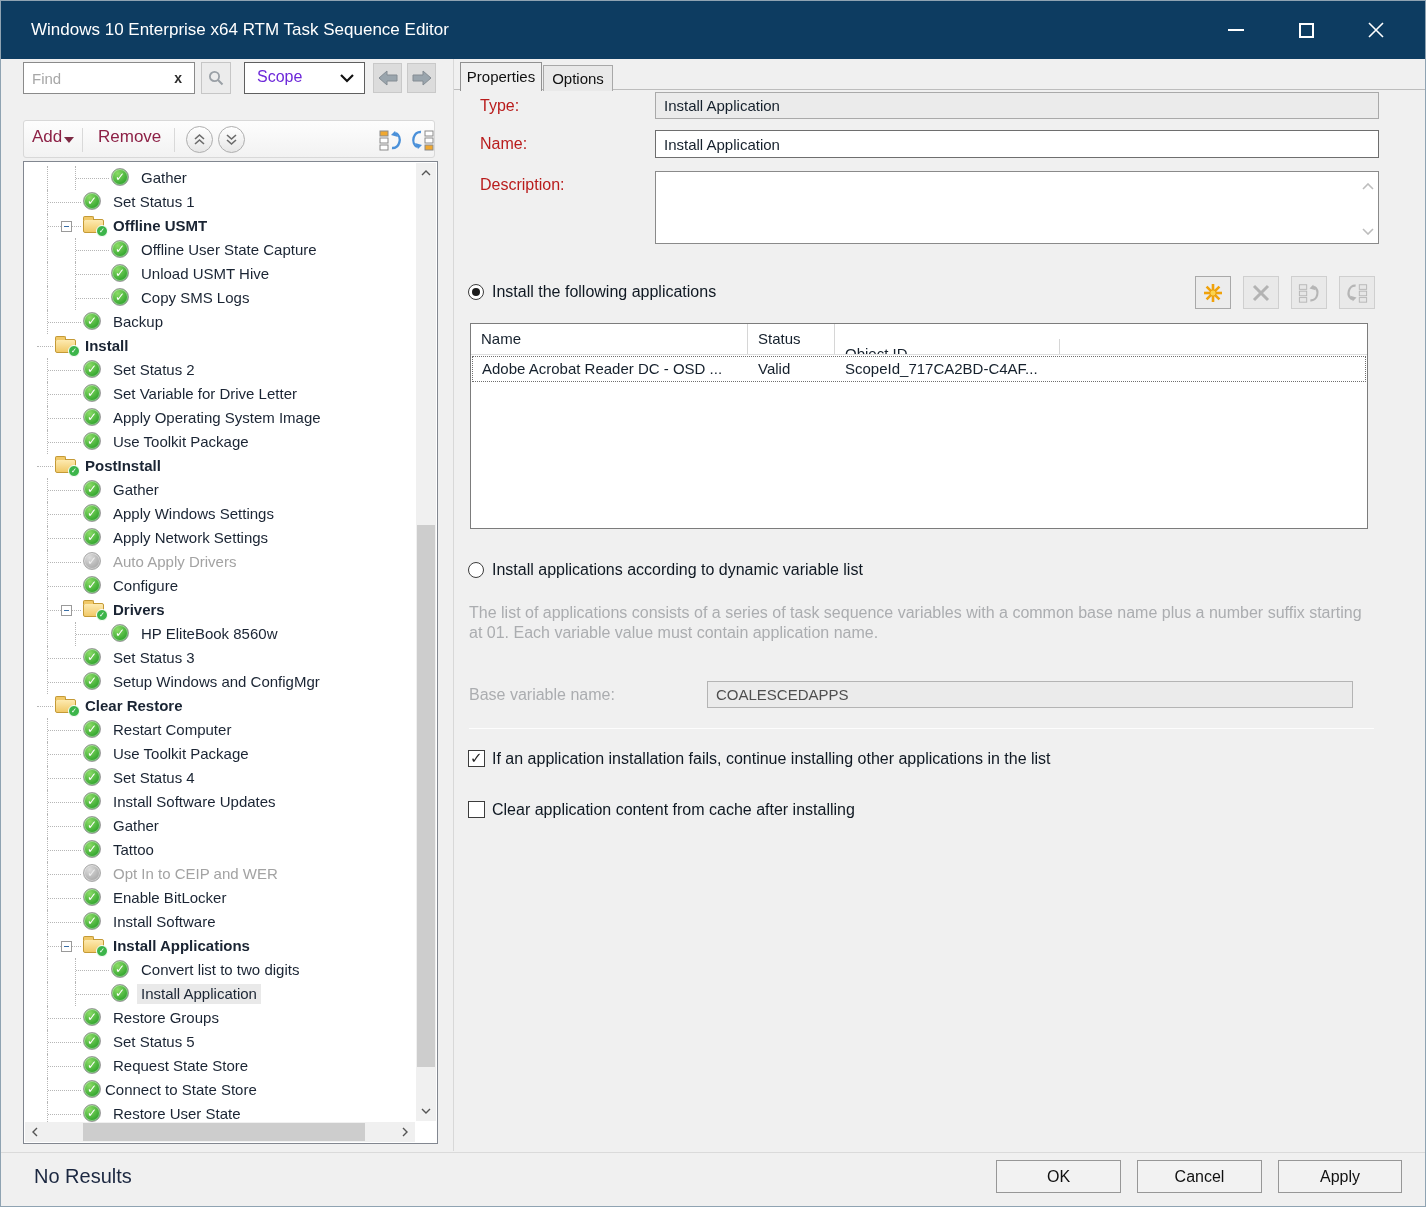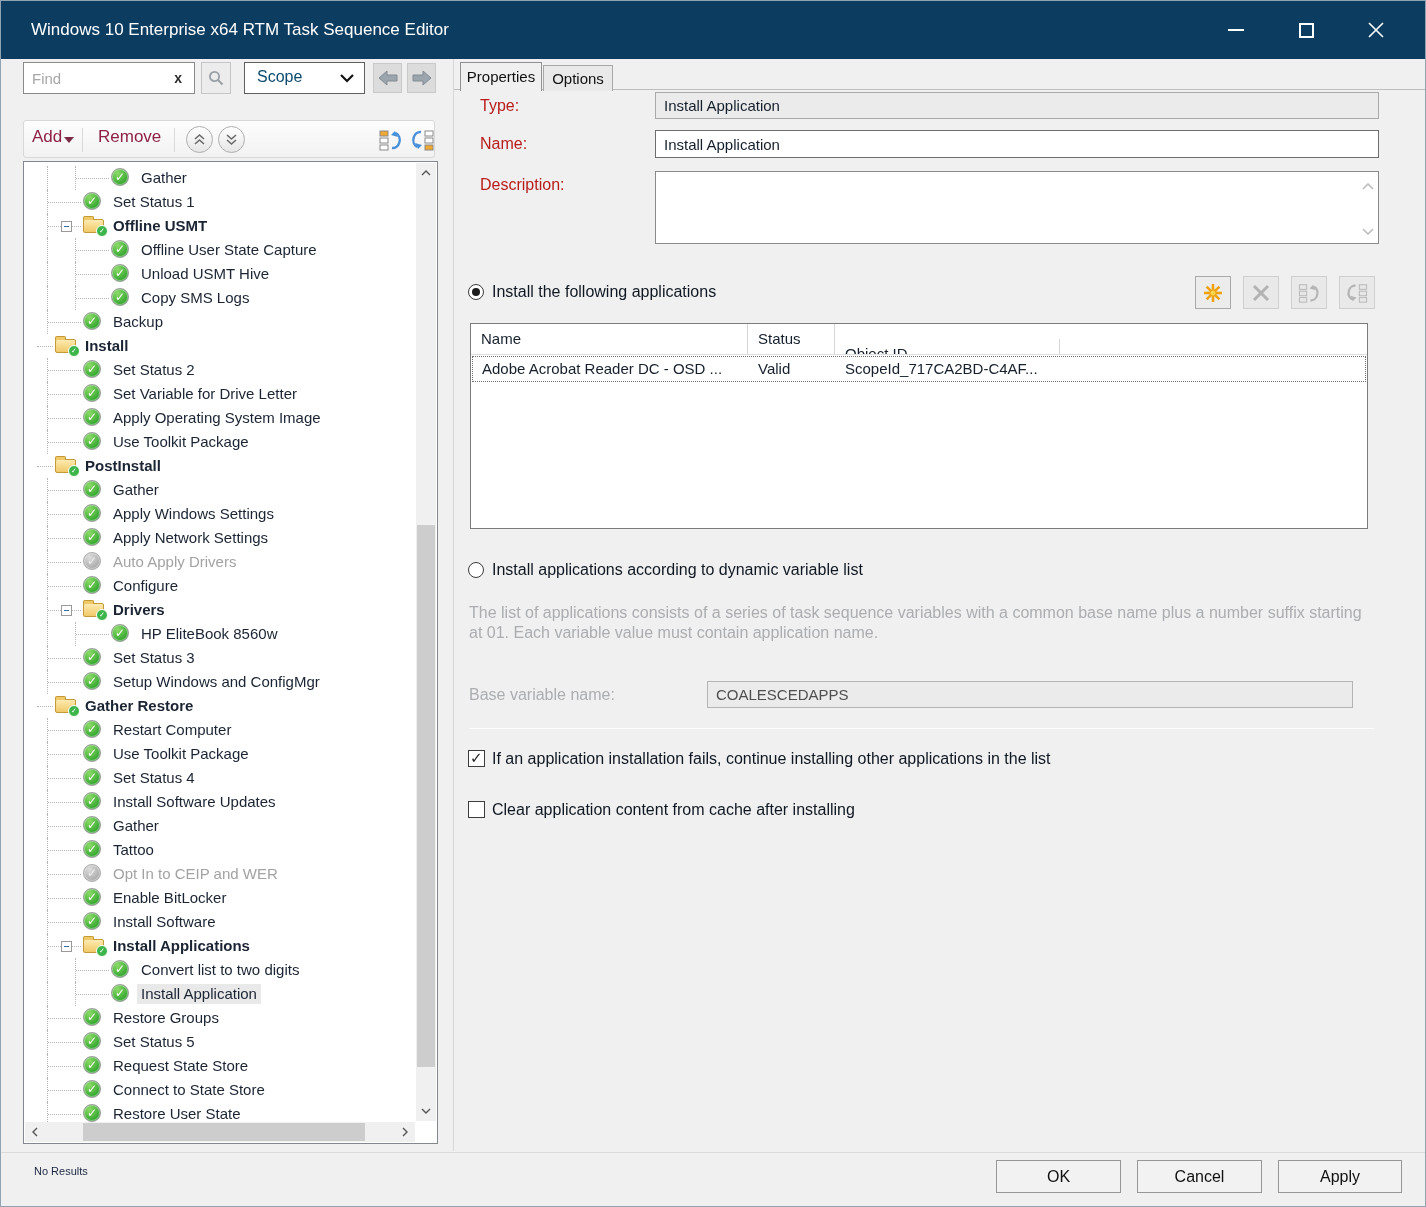--- a/index.html
+++ b/index.html
@@ -16,21 +16,21 @@
   .btn-min{left:1212px}.btn-max{left:1282px}.btn-close{left:1352px}
   .glyph-min{width:16px;height:2px;background:#fff;}
   .glyph-max{width:15px;height:15px;border:2px solid #fff;}
   
   .find-wrap{position:absolute;left:22px;top:61px;width:172px;height:32px;background:#fff;border:1px solid #8a8a8a;}
   .find-input{position:absolute;left:6px;top:3px;width:135px;height:24px;border:none;outline:none;font:15px "Liberation Sans",sans-serif;color:#333;background:transparent;}
   .find-input::placeholder{color:#a7a7a7;}
   .find-clear{position:absolute;right:12px;top:6px;font-size:14px;font-weight:bold;color:#2b2b2b;line-height:18px;cursor:default;}
   .search-btn{position:absolute;left:200px;top:61px;width:30px;height:32px;background:#ececec;border:1px solid #c6c6c6;display:flex;align-items:center;justify-content:center;}
   .scope-select{position:absolute;left:243px;top:61px;width:121px;height:32px;background:#fff;border:1px solid #5f5f5f;}
-  .scope-text{position:absolute;left:12px;top:5px;font-size:16px;color:#0c4a6e;}
+  .scope-text{position:absolute;left:12px;top:5px;font-size:16px;color:#6d28d9;}
   .scope-chev{position:absolute;right:10px;top:11px;}
   .nav-btn{position:absolute;top:62px;width:29px;height:30px;background:#dcdcdc;border:1px solid #c9c9c9;display:flex;align-items:center;justify-content:center;}
   .nav-back{left:372px}.nav-fwd{left:406px}
   .toolbar{position:absolute;left:22px;top:119px;width:412px;height:38px;background:linear-gradient(180deg,#fdfdfd,#f2f2f2);border:1px solid #d8d8d8;border-radius:3px;}
   .tb-maroon{position:absolute;top:6px;font-size:17px;color:#8d2146;cursor:default;}
   .tb-add{left:8px;}
   .tb-caret{position:absolute;left:40px;top:16px;width:0;height:0;border-left:5px solid transparent;border-right:5px solid transparent;border-top:6px solid #7c2a44;}
   .tb-sep{position:absolute;top:7px;width:1px;height:24px;background:#d9d9d9;}
   .tb-remove{left:74px;}
   .circle-btn{position:absolute;top:5px;width:27px;height:27px;border:1px solid #aeaeae;border-radius:50%;background:linear-gradient(180deg,#ffffff,#e6e6e6);display:flex;align-items:center;justify-content:center;}
@@ -87,21 +87,21 @@
   .lb-header{display:flex;height:31px;border-bottom:1px solid #dedede;}
   .lb-hcell{font-size:15px;color:#15202c;padding-left:10px;line-height:30px;border-right:1px solid #d6d6d6;overflow:hidden;white-space:nowrap;}
   .lb-row{display:flex;height:26px;border:1px dotted #6f6f6f;margin:1px 1px 0 1px;}
   .lb-cell{font-size:15px;color:#15202c;padding-left:9px;line-height:24px;overflow:hidden;white-space:nowrap;}
   .helper{position:absolute;left:15px;top:544px;width:908px;font-size:16px;line-height:20px;color:#abadb0;}
   .sepline{position:absolute;left:15px;top:669px;width:905px;height:1px;background:#c6c6c6;border-bottom:1px solid #fdfdfd;}
   .checkbox{position:absolute;width:17px;height:17px;background:#fff;border:1px solid #3c3c3c;}
   .checkbox.checked::after{content:"✓";position:absolute;left:1px;top:-2px;font-size:15px;font-weight:bold;color:#222;}
   
   .footer{position:absolute;left:0;top:1151px;width:1426px;height:56px;background:#f0f0f0;border-top:1px solid #dadada;}
-  .status-text{position:absolute;left:33px;top:12px;font-size:11px;color:#1b2740;}
+  .status-text{position:absolute;left:33px;top:12px;font-size:20px;color:#1b2740;}
   .dlg-btn{position:absolute;top:7px;width:125px;height:33px;background:#f2f2f2;border:1px solid #979797;
     font-size:16px;color:#111;display:flex;align-items:center;justify-content:center;cursor:default;}
   .btn-ok{left:995px}.btn-cancel{left:1136px}.btn-apply{left:1277px;width:124px}
 </style>
 </head>
 <body>
 
 <div class="window">
 
   <div class="titlebar">
@@ -317,21 +317,21 @@
         </div>
         <div class="tree-row">
           <span class="vguide" style="left: 22px;"></span>
           <span class="hstub" style="left: 23px; width: 33px;"></span>
           <span class="check-icon" style="left: 58px;"></span>
           <span class="tree-label" style="left: 88px;">Setup Windows and ConfigMgr</span>
         </div>
         <div class="tree-row folder">
           <span class="hstub" style="left: 12px; width: 16px;"></span>
           <span class="folder-icon" style="left: 30px;"></span>
-          <span class="tree-label" style="left: 60px;">Gather Restore</span>
+          <span class="tree-label" style="left: 60px;">Clear Restore</span>
         </div>
         <div class="tree-row">
           <span class="vguide" style="left: 22px;"></span>
           <span class="hstub" style="left: 23px; width: 33px;"></span>
           <span class="check-icon" style="left: 58px;"></span>
           <span class="tree-label" style="left: 88px;">Restart Computer</span>
         </div>
         <div class="tree-row">
           <span class="vguide" style="left: 22px;"></span>
           <span class="hstub" style="left: 23px; width: 33px;"></span>
@@ -416,21 +416,21 @@
         <div class="tree-row">
           <span class="vguide" style="left: 22px;"></span>
           <span class="hstub" style="left: 23px; width: 33px;"></span>
           <span class="check-icon" style="left: 58px;"></span>
           <span class="tree-label" style="left: 88px;">Request State Store</span>
         </div>
         <div class="tree-row">
           <span class="vguide" style="left: 22px;"></span>
           <span class="hstub" style="left: 23px; width: 33px;"></span>
           <span class="check-icon" style="left: 58px;"></span>
-          <span class="tree-label" style="left: 88px;">Connect to State Store</span>
+          <span class="tree-label" style="left: 80px;">Connect to State Store</span>
         </div>
         <div class="tree-row">
           <span class="vguide" style="left: 22px;"></span>
           <span class="hstub" style="left: 23px; width: 33px;"></span>
           <span class="check-icon" style="left: 58px;"></span>
           <span class="tree-label" style="left: 88px;">Restore User State</span>
         </div>
       </div>
     <div class="vscroll">
       <div class="sb-arrow" style="top:0;left:0">

